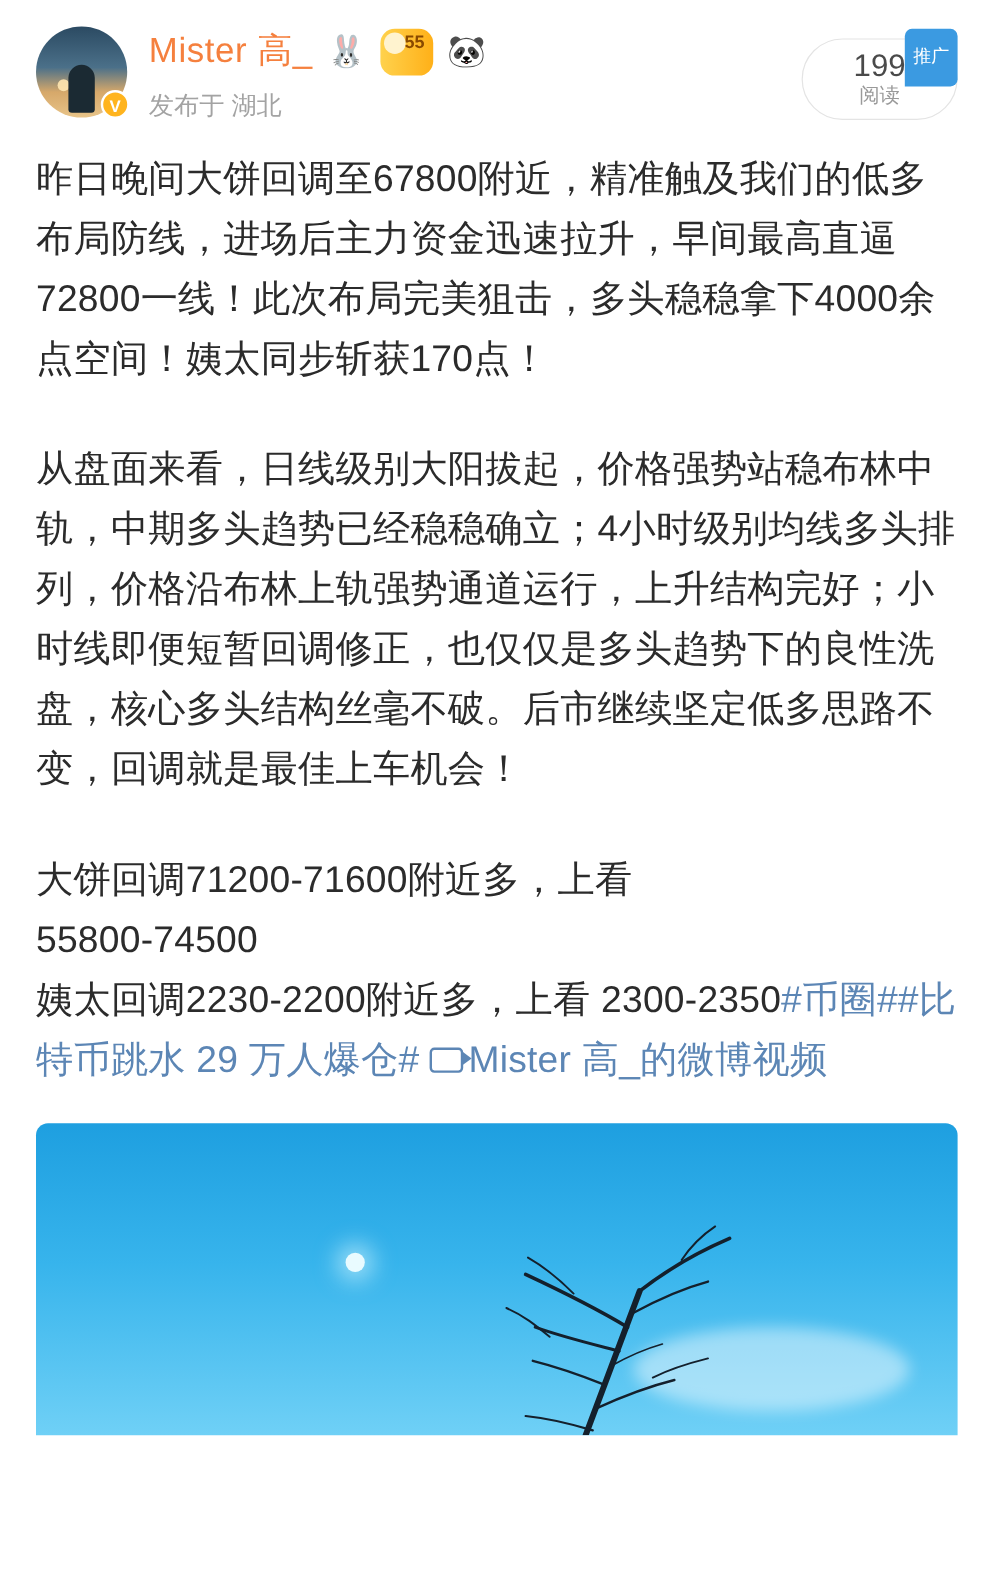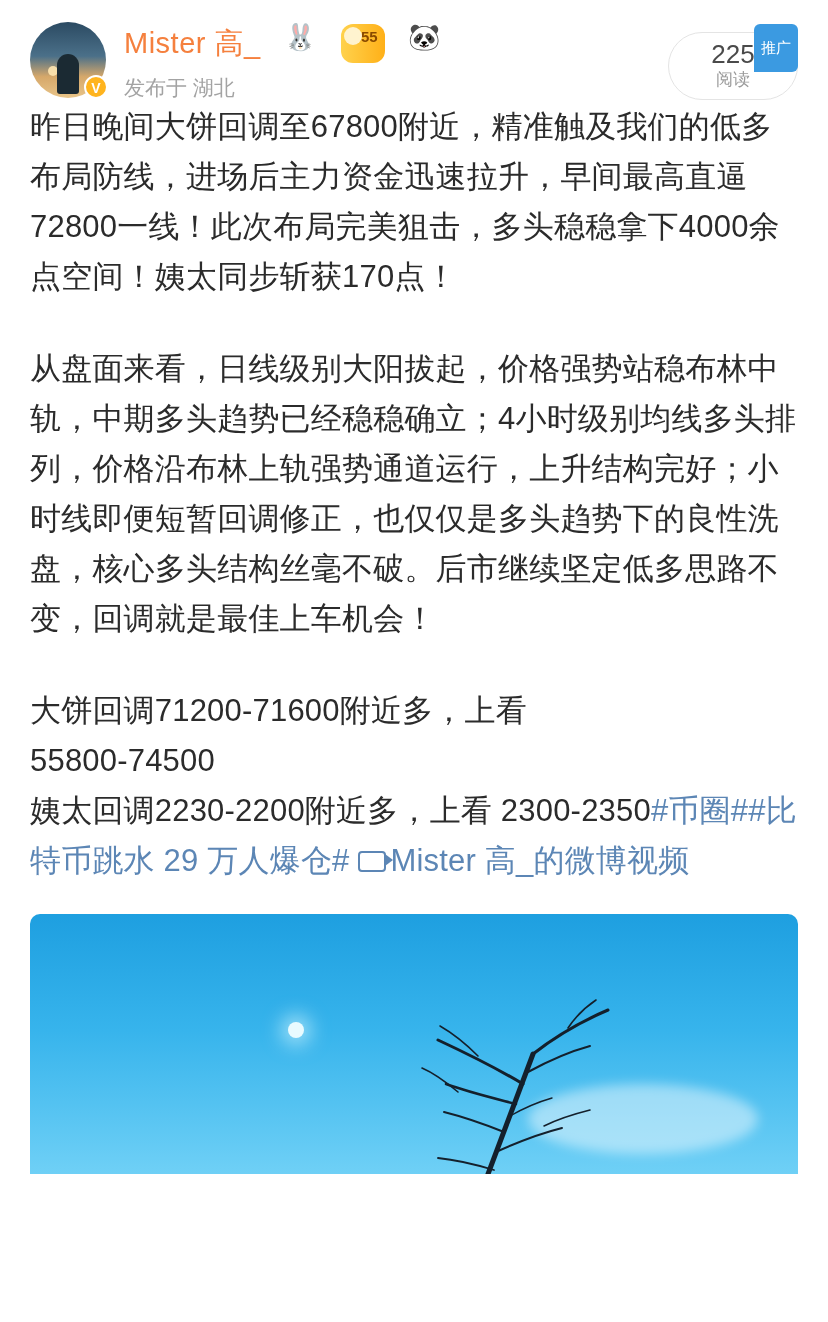--- a/index.html
+++ b/index.html
@@ -83,22 +83,22 @@
     box-sizing: border-box;
   }
 
   .head-main {
     flex: 1 1 auto;
     min-width: 0;
     padding-top: 2px;
   }
   .name-row {
     display: flex;
-    align-items: flex-start;
-    gap: 24px;
+    align-items: center;
+    gap: 12px;
     height: 38px;
   }
   .uname {
     font-size: 29px;
     color: #f5803e;
     letter-spacing: .5px;
     white-space: nowrap;
   }
   .badge-emoji {
     font-size: 26px;
@@ -172,20 +172,21 @@
     background: #3b9ae1;
     color: #ffffff;
     font-size: 15px;
     line-height: 24px;
     padding: 12px 7px;
     border-radius: 6px 6px 6px 0;
   }
 
   
   .content {
+    margin-top: 22px;
     font-size: 31px;
     line-height: 50px;
     color: #2b2b2b;
     letter-spacing: .2px;
   }
   .content p {
     margin: 0 0 42px 0;
   }
   .content p:last-child { margin-bottom: 0; }
   .content .tight { margin-bottom: 0; }
@@ -273,21 +274,21 @@
       <div class="name-row">
         <span class="uname">Mister 高_</span>
         <span class="badge-emoji">🐰</span>
         <span class="level-badge">55</span>
         <span class="badge-emoji">🐼</span>
       </div>
       <div class="loc-row">发布于 湖北</div>
     </div>
 
     <div class="promo">
-      <div class="count">225</div>
+      <div class="count">199</div>
       <div class="lbl">阅读</div>
       <div class="promo-tag">推广</div>
     </div>
   </div>
 
   <div class="content">
     <p>昨日晚间大饼回调至67800附近，精准触及我们的低多布局防线，进场后主力资金迅速拉升，早间最高直逼72800一线！此次布局完美狙击，多头稳稳拿下4000余点空间！姨太同步斩获170点！</p>
     <p>从盘面来看，日线级别大阳拔起，价格强势站稳布林中轨，中期多头趋势已经稳稳确立；4小时级别均线多头排列，价格沿布林上轨强势通道运行，上升结构完好；小时线即便短暂回调修正，也仅仅是多头趋势下的良性洗盘，核心多头结构丝毫不破。后市继续坚定低多思路不变，回调就是最佳上车机会！</p>
     <p class="tight">大饼回调71200-71600附近多，上看</p>
     <p class="tight">55800-74500</p>

